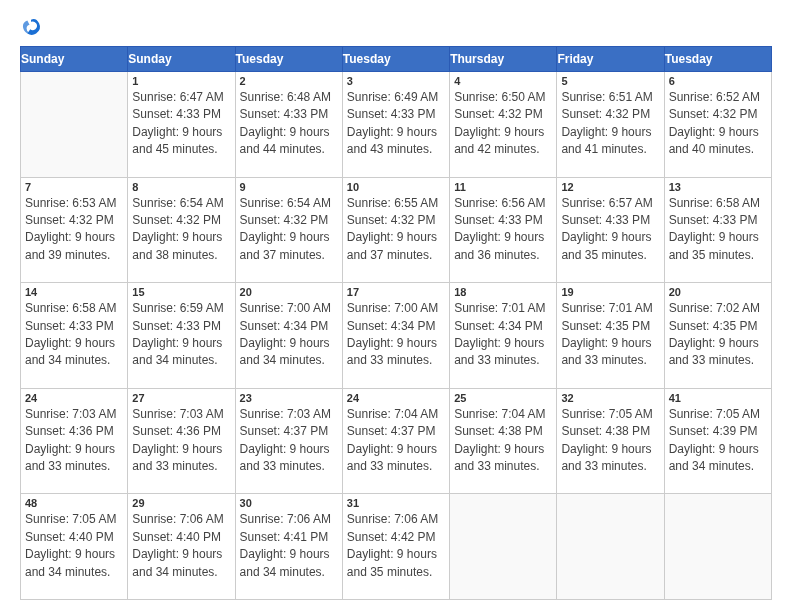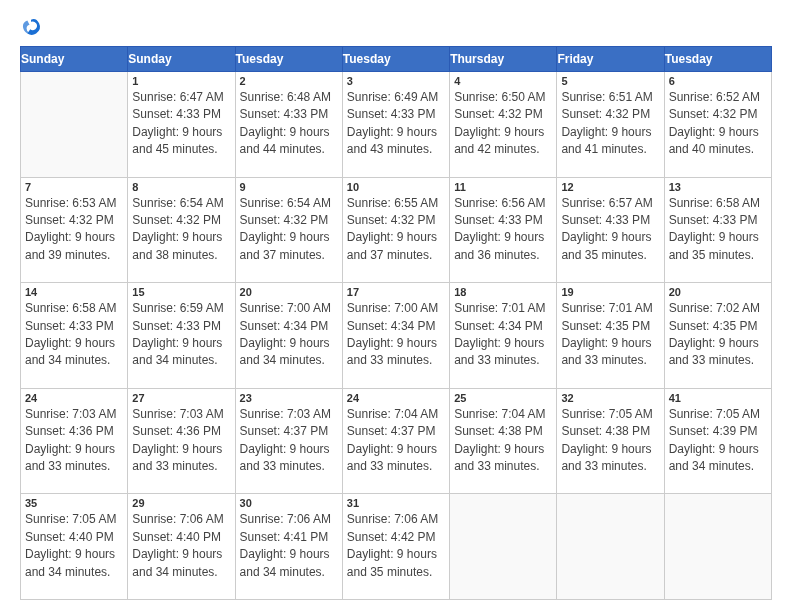--- a/index.html
+++ b/index.html
@@ -239,21 +239,21 @@
             <span class="day-num">32</span>
             <div class="day-info">Sunrise: 7:05 AM<br>Sunset: 4:38 PM<br>Daylight: 9 hours and 33 minutes.</div>
           </td>
           <td>
             <span class="day-num">41</span>
             <div class="day-info">Sunrise: 7:05 AM<br>Sunset: 4:39 PM<br>Daylight: 9 hours and 34 minutes.</div>
           </td>
         </tr>
         <tr class="week-row">
           <td>
-            <span class="day-num">35</span>
+            <span class="day-num">48</span>
             <div class="day-info">Sunrise: 7:05 AM<br>Sunset: 4:40 PM<br>Daylight: 9 hours and 34 minutes.</div>
           </td>
           <td>
             <span class="day-num">29</span>
             <div class="day-info">Sunrise: 7:06 AM<br>Sunset: 4:40 PM<br>Daylight: 9 hours and 34 minutes.</div>
           </td>
           <td>
             <span class="day-num">30</span>
             <div class="day-info">Sunrise: 7:06 AM<br>Sunset: 4:41 PM<br>Daylight: 9 hours and 34 minutes.</div>
           </td>

